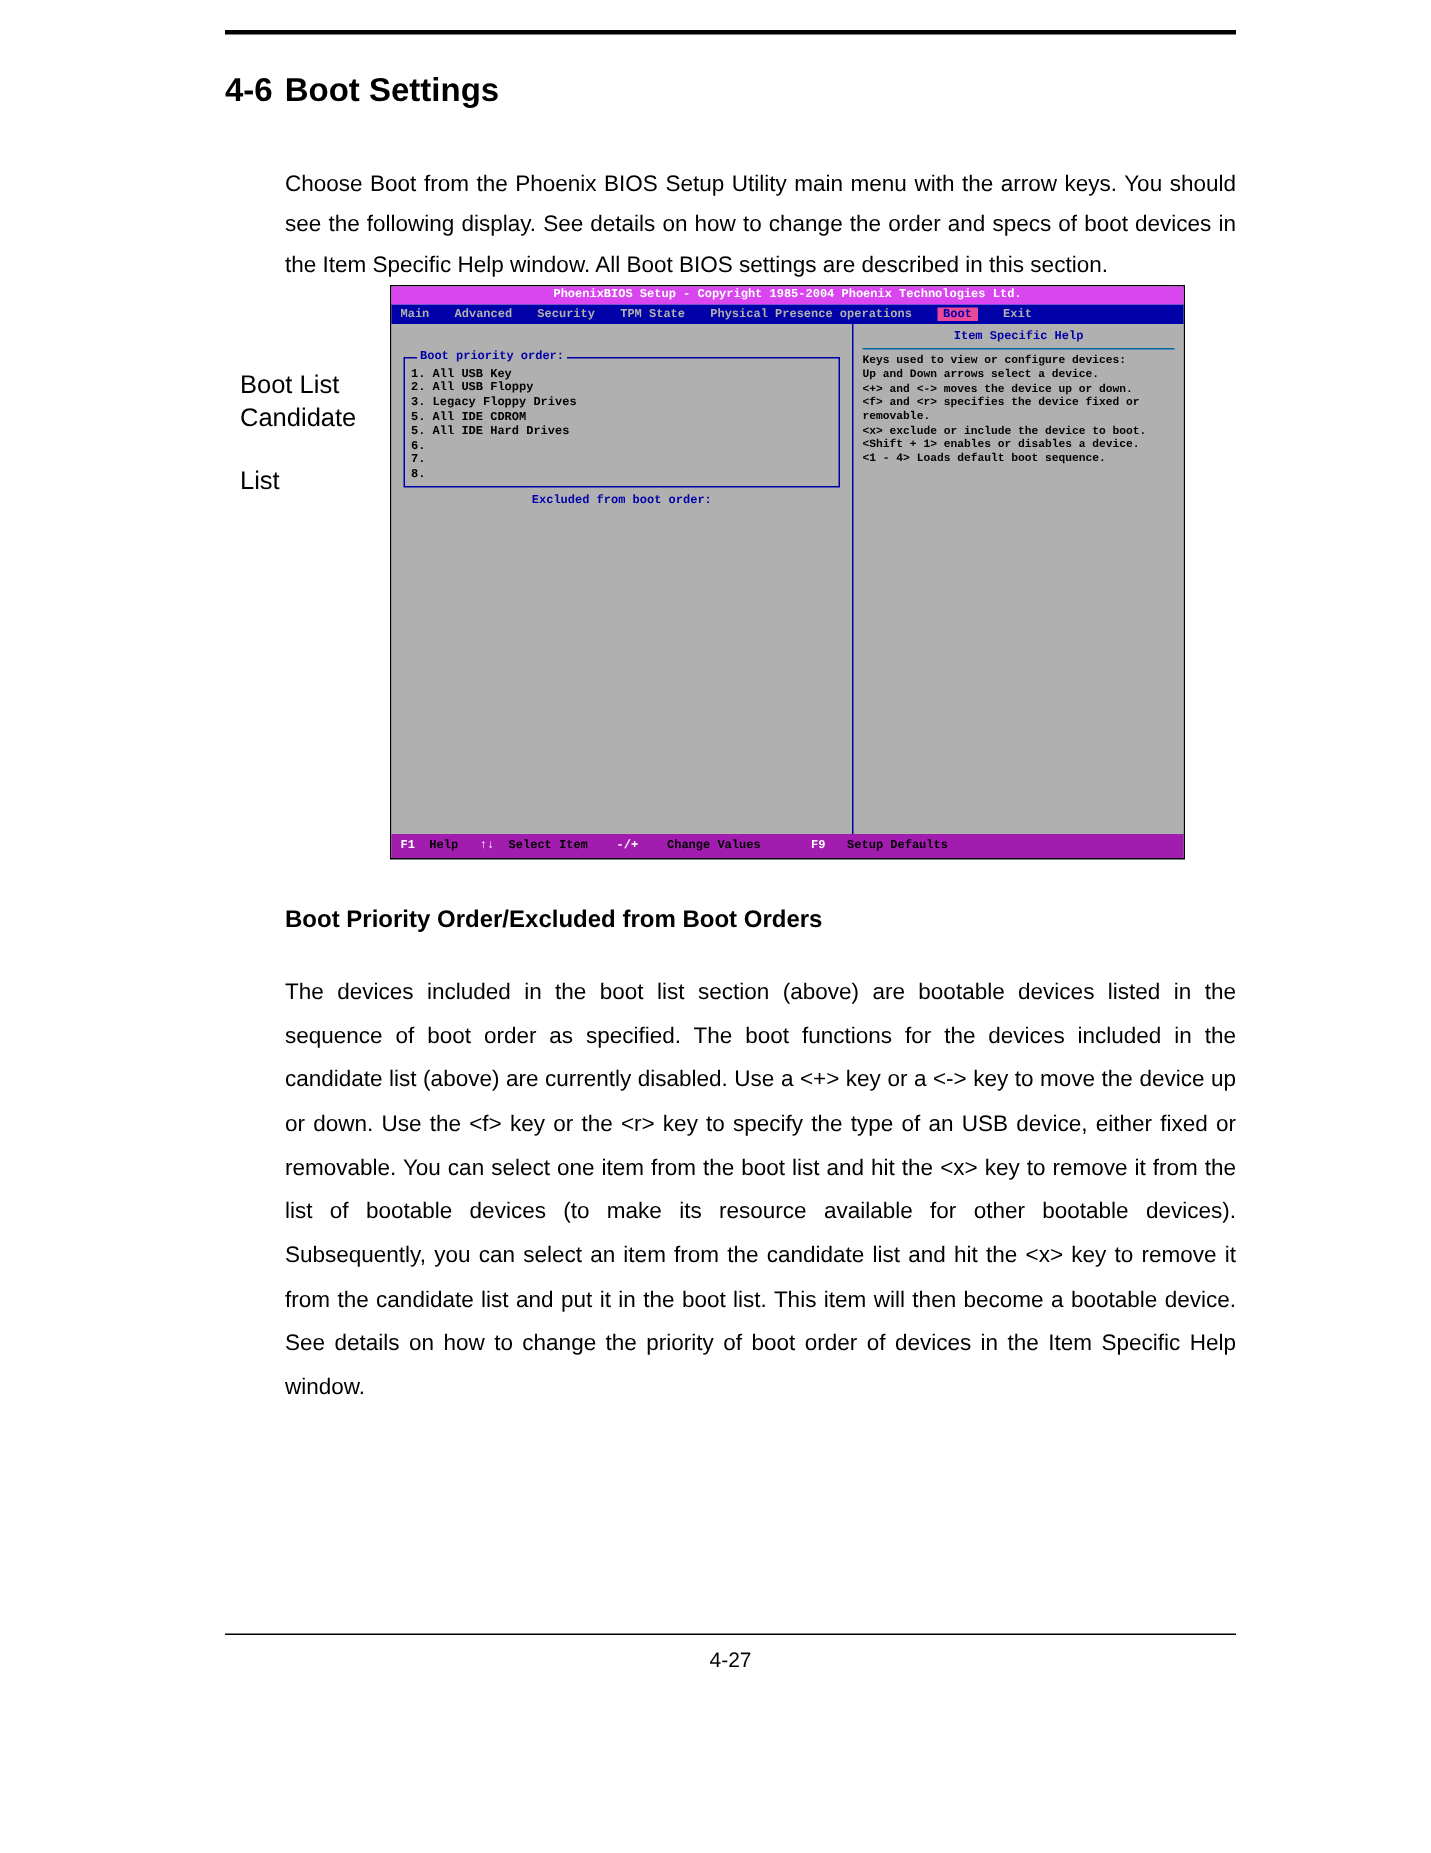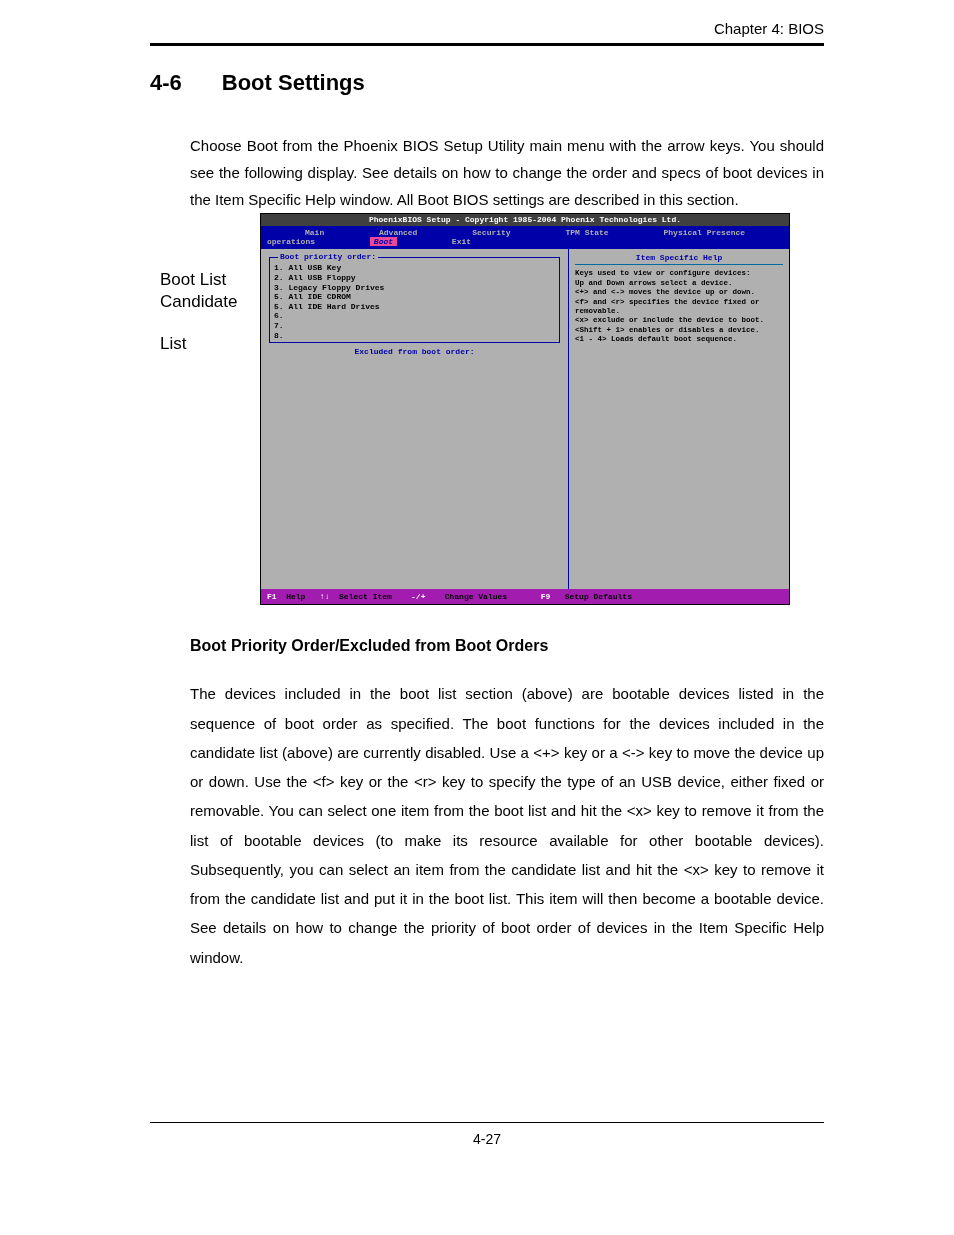--- a/index.html
+++ b/index.html
@@ -23,21 +23,21 @@
   .hr-thick {
     border: none;
     border-top: 3px solid #000;
     margin: 0 0 24px 0;
   }
   .section-title {
     font-size: 22px;
     font-weight: bold;
     margin: 20px 0 36px 0;
   }
-  .section-no { display:inline-block; margin-right: 40px; }
+  .section-no { display:inline-block; margin-right: 8px; }
   .intro {
     font-size: 15px;
     line-height: 1.8;
     text-align: justify;
     margin-left: 40px;
     margin-bottom: 0;
   }
   .figure-row {
     display: flex;
     align-items: flex-start;
@@ -53,34 +53,34 @@
   .side-labels .l2 { margin-bottom: 20px; }
   .bios {
     width: 530px;
     border: 1px solid #000;
     font-family: "Courier New", monospace;
     font-size: 8px;
     line-height: 1.2;
     color: #fff;
   }
   .bios-title {
-    background: #404040;
+    background: #d946ef;
     color: #fff;
     text-align: center;
     padding: 1px 0;
     font-weight: bold;
   }
   .bios-menubar {
     background: #0000a8;
     color: #b0b0b0;
     padding: 2px 6px;
     font-weight: bold;
   }
-  .bios-menubar span { margin-right: 12px; margin-left: 38px; }
-  .bios-menubar .active { background:#ec4899; color:#0000a8; padding:0 4px;font-style:italic; }
+  .bios-menubar span { margin-right: 12px; }
+  .bios-menubar .active { background:#ec4899; color:#0000a8; padding:0 4px; }
   .bios-body {
     display: flex;
     background: #b0b0b0;
     color: #0000a8;
     height: 340px;
   }
   .bios-left {
     flex: 1.4;
     padding: 6px 8px;
     position: relative;
@@ -96,21 +96,21 @@
     font-weight: bold;
     text-align: center;
     border-bottom: 1px solid #0369a1;
     padding-bottom: 2px;
     margin-bottom: 4px;
   }
   .bios-help { color:#000; font-weight:bold; font-size:7.5px; line-height:1.25; }
   .boot-box {
     border: 1px solid #0000a8;
     padding: 2px 4px 2px 4px;
-    margin-top: 2px;
+    margin-top: 16px;
     color: #000;
     font-weight: bold;
     position: relative;
   }
   .boot-box-title {
     position: relative;
     top: -8px;
     left: 4px;
     background: #b0b0b0;
     padding: 0 2px;
@@ -143,21 +143,20 @@
     border-top: 1px solid #000;
     margin: 150px 0 8px 0;
   }
   .page-number { text-align:center; font-size:14px; }
 </style>
 </head>
 <body>
 
 <div class="page">
 
-  <div class="chapter-header">Chapter 4: BIOS</div>
   <hr class="hr-thick">
 
   <div class="section-title">
     <span class="section-no">4-6</span><span>Boot Settings</span>
   </div>
 
   <p class="intro">Choose Boot from the Phoenix BIOS Setup Utility main menu with the arrow keys. You should see the following display. See details on how to change the order and specs of boot devices in the Item Specific Help window. All Boot BIOS settings are described in this section.</p>
 
   <div class="figure-row">
     <div class="side-labels">

